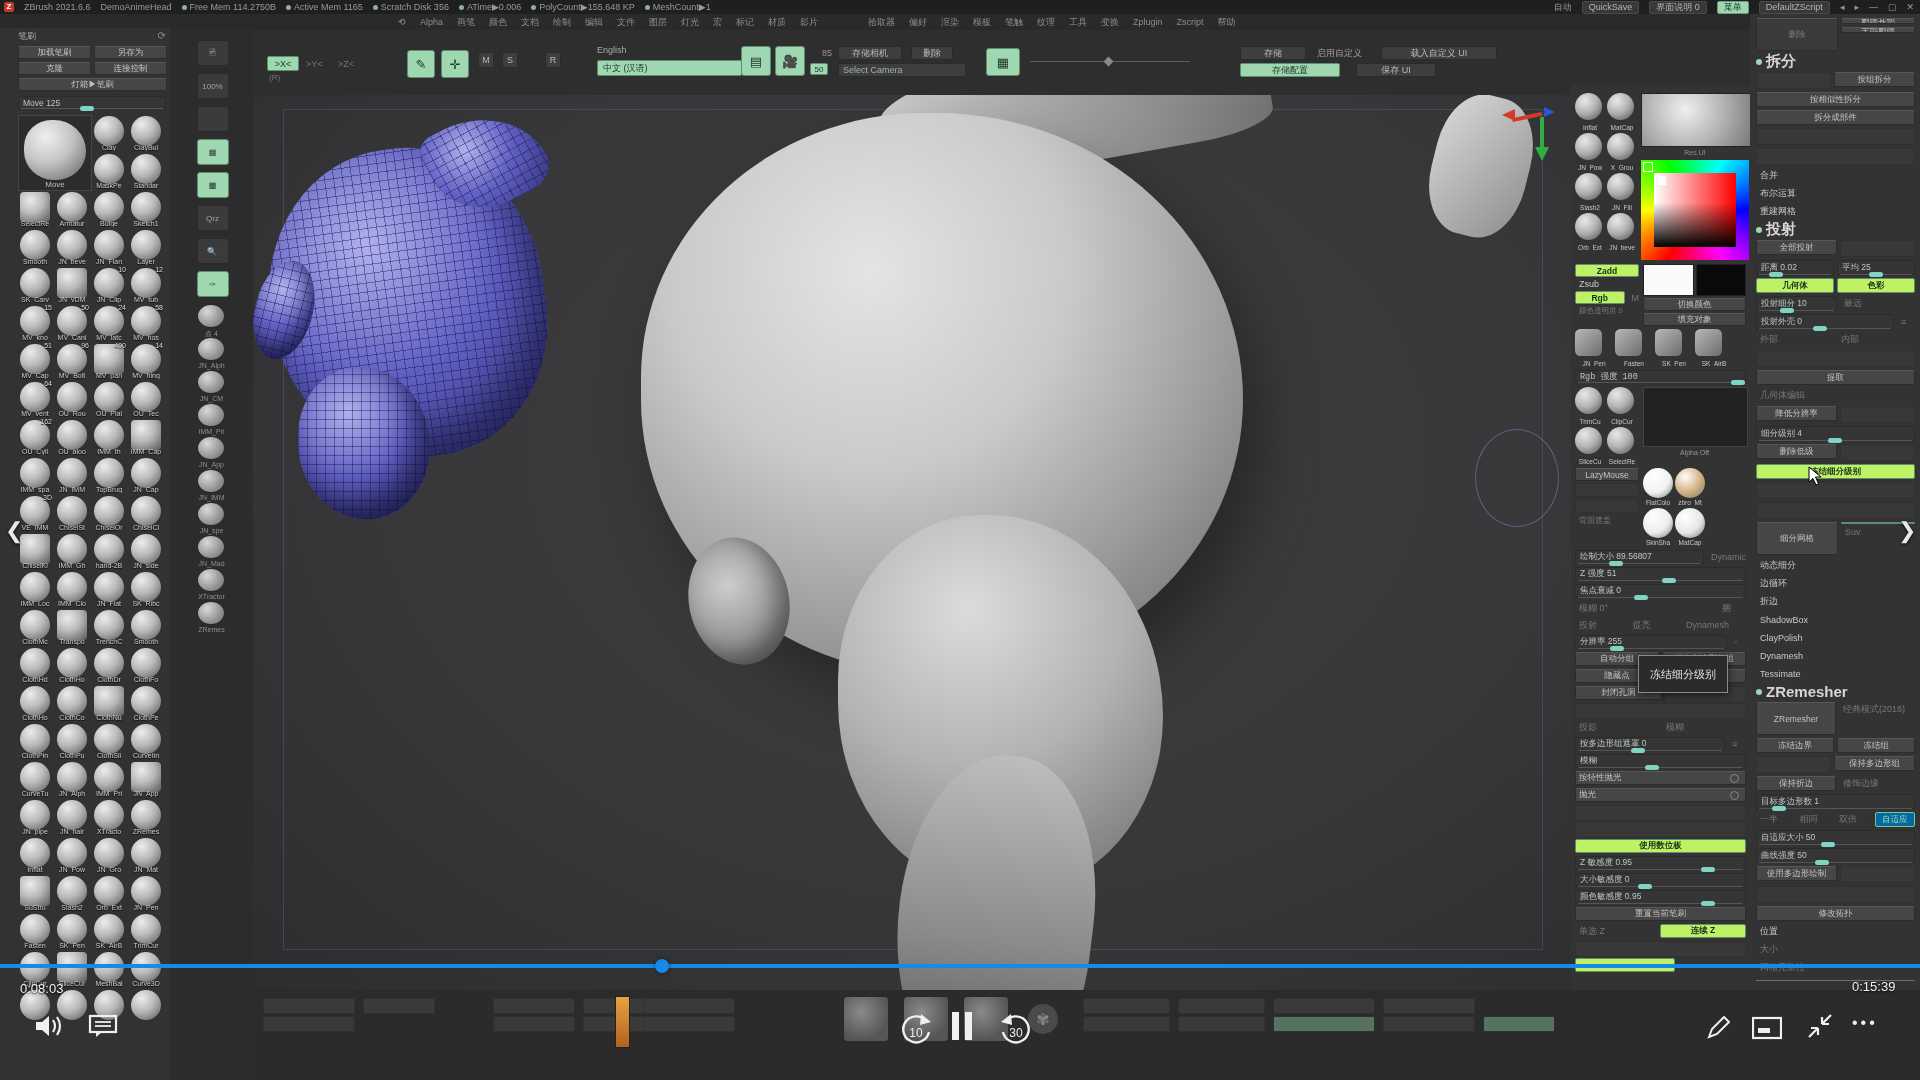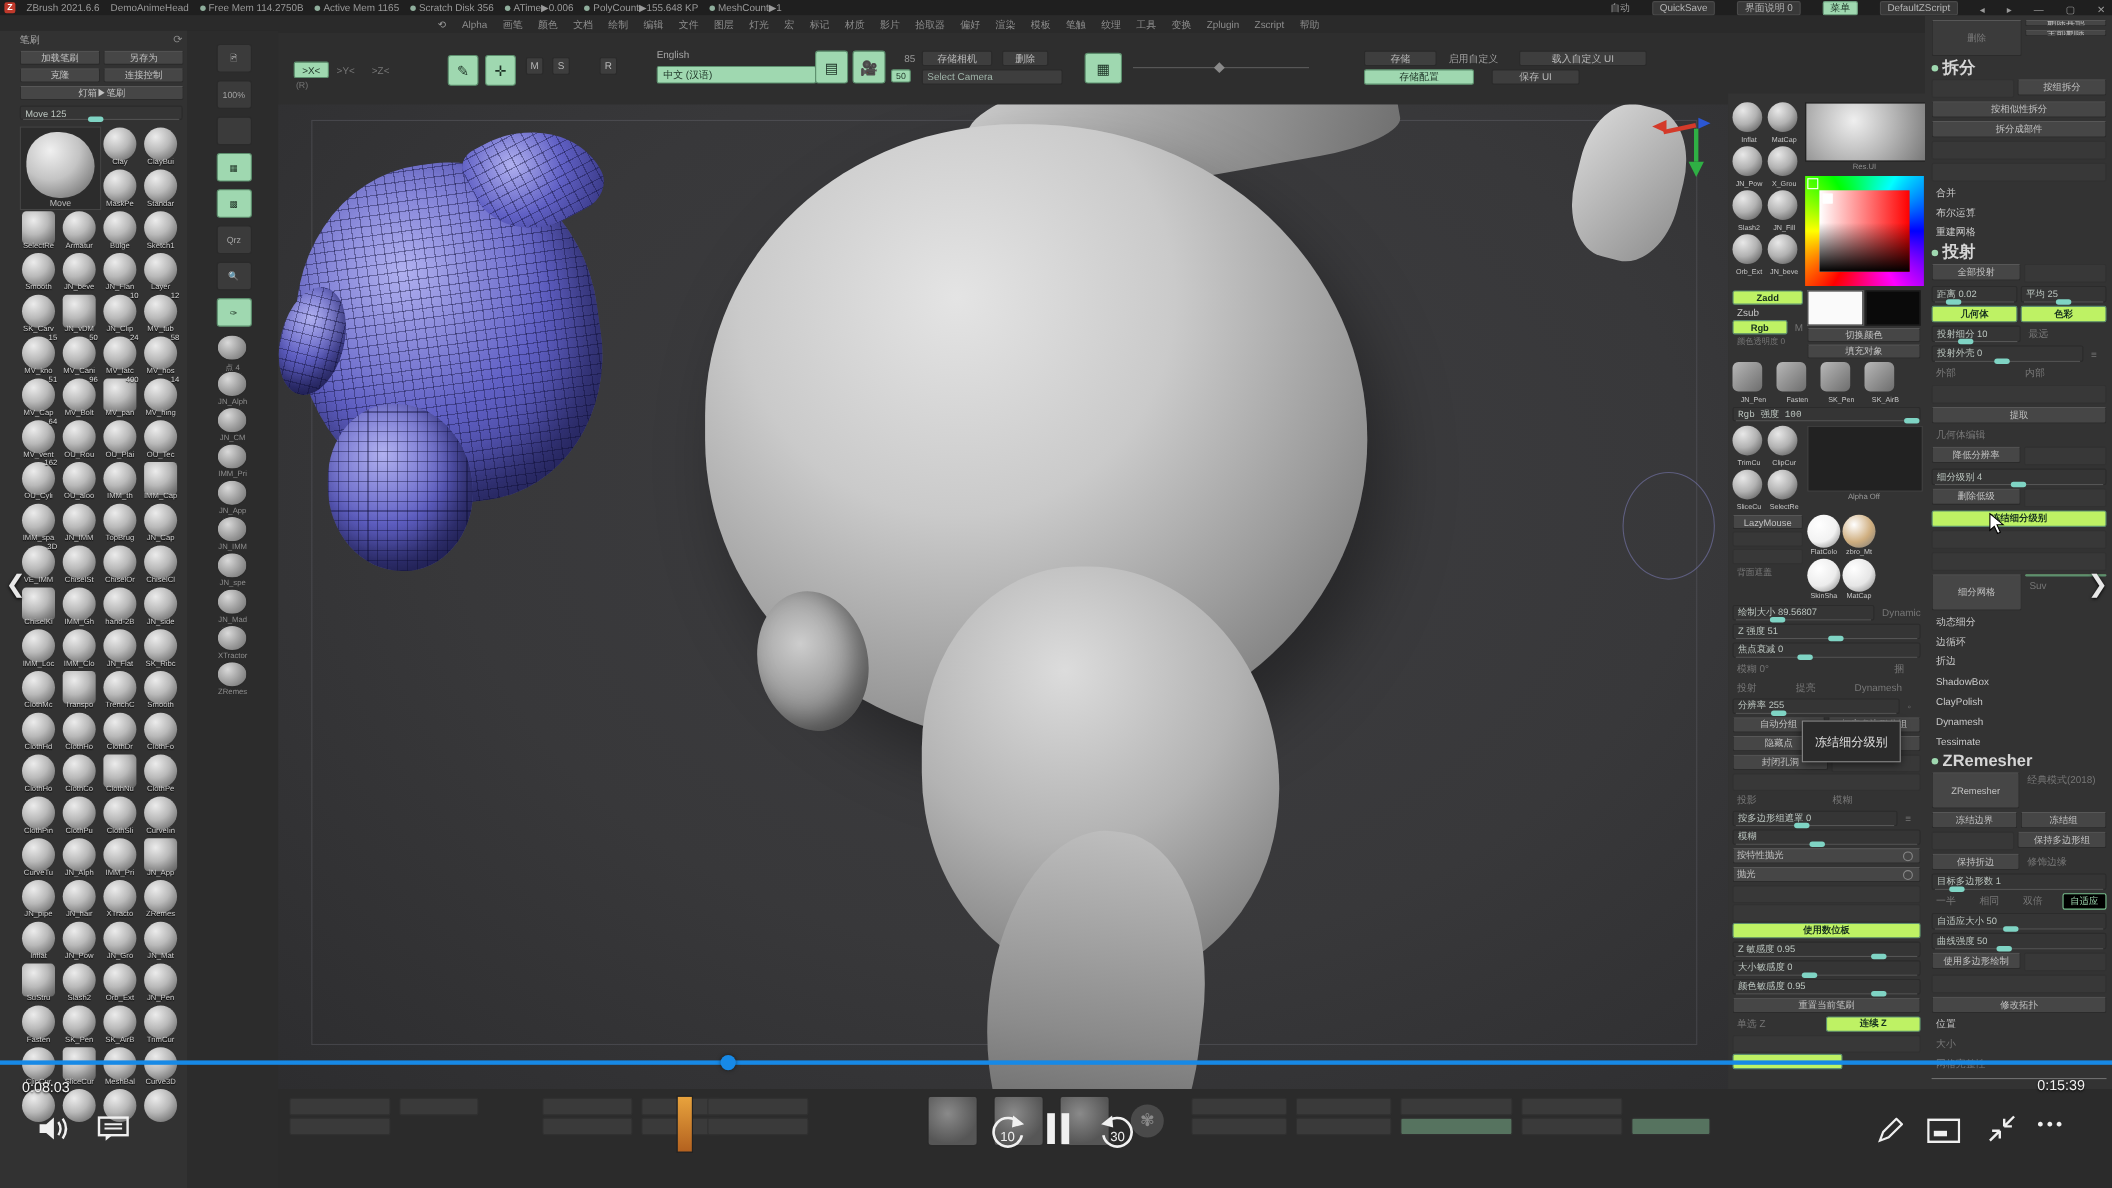--- a/index.html
+++ b/index.html
@@ -5,21 +5,21 @@
   html,body{margin:0;padding:0;background:#262626;}
   #app{position:relative;width:1920px;height:1080px;overflow:hidden;
        background:#2e2e2e;font-family:"Liberation Sans",sans-serif;color:#c4c4c4;
        -webkit-font-smoothing:antialiased;}
   .abs{position:absolute;}
   
   #titlebar{left:0;top:0;width:1920px;height:14px;background:#1f1f1f;display:flex;align-items:center;
             font-size:9px;color:#9a9a9a;gap:10px;padding-left:4px;box-sizing:border-box;}
   #titlebar .stat{display:flex;align-items:center;gap:3px;}
   #titlebar .dot{width:5px;height:5px;border-radius:50%;background:#8fae9c;display:inline-block;}
-  #titlebar .tright{margin-left:auto;display:flex;align-items:flex-end;gap:20px;padding-right:6px;}
+  #titlebar .tright{margin-left:auto;display:flex;align-items:center;gap:10px;padding-right:6px;}
   .tbox{background:#383838;border:1px solid #4a4a4a;border-radius:2px;padding:0 6px;height:11px;
         line-height:11px;color:#b5b5b5;}
   .tbox.green{background:#9fd8b0;color:#1d3326;border-color:#6d9e7e;}
   #logo{width:10px;height:10px;background:#c0392b;border-radius:2px;color:#fff;font-size:8px;
         line-height:10px;text-align:center;font-weight:bold;}
   #menubar{left:0;top:14px;width:1920px;height:16px;background:#2a2a2a;display:flex;align-items:center;
            font-size:9px;color:#8d8d8d;gap:14px;padding-left:420px;box-sizing:border-box;}
   #menubar .undo{color:#9a9a9a;position:absolute;left:398px;}
   
   #topbar{left:150px;top:30px;width:1600px;height:65px;}
@@ -29,21 +29,21 @@
   .tb.green{background:#9fd8b0;color:#1d3326;border-color:#5d8f6e;}
   .tb.dimtxt{background:none;border:none;color:#787878;}
   .iconbtn{border-radius:3px;}
   .glyph{font-size:13px;line-height:1;}
   
   .btn{background:#464646;border:1px solid #2b2b2b;border-top-color:#575757;border-radius:2px;
        color:#c2c2c2;font-size:8.5px;display:flex;align-items:center;justify-content:center;
        padding:0 3px;box-sizing:border-box;overflow:hidden;white-space:nowrap;}
   .btn.dim{color:#7b7b7b;background:#3b3b3b;}
   .btn.greenbtn{background:#bef264;color:#16301f;border-color:#5d8f6e;font-weight:bold;}
-  .btn.greenO{background:#000000;color:#9fd8b0;border:1px solid #7cc492;}
+  .btn.greenO{background:#0369a1;color:#9fd8b0;border:1px solid #7cc492;}
   .ghostc{background:#383838;border:1px solid #313131;border-radius:2px;}
   .lbl{color:#c9c9c9;font-size:9px;display:flex;align-items:center;padding-left:4px;white-space:nowrap;}
   .lbl.dim2{color:#777;}
   .hdr{color:#d6d6d6;font-size:15px;display:flex;align-items:center;gap:4px;font-weight:bold;}
   .hdr:before{content:"";width:6px;height:6px;border-radius:50%;background:#9fd8b0;display:inline-block;}
   .sl{position:relative;background:#353535;border:1px solid #2b2b2b;border-radius:2px;color:#bcc6c0;
       font-size:8.5px;display:flex;align-items:center;padding:0 4px;box-sizing:border-box;
       overflow:visible;white-space:nowrap;}
   .sl .track{position:absolute;left:2px;right:2px;bottom:-1px;height:1px;background:#555;}
   .sl .nub{position:absolute;bottom:-3px;width:14px;height:5px;border-radius:3px;background:#7fd4c4;}
@@ -188,21 +188,21 @@
       <div style="cursor: default;">文档</div>
       <div style="cursor: default;">绘制</div>
       <div style="cursor: default;">编辑</div>
       <div style="cursor: default;">文件</div>
       <div style="cursor: default;">图层</div>
       <div style="cursor: default;">灯光</div>
       <div style="cursor: default;">宏</div>
       <div style="cursor: default;">标记</div>
       <div style="cursor: default;">材质</div>
       <div style="cursor: default;">影片</div>
-      <div style="cursor: default;">拾取器</div>
+      <div style="cursor: default; margin-left: 36px;">拾取器</div>
       <div style="cursor: default;">偏好</div>
       <div style="cursor: default;">渲染</div>
       <div style="cursor: default;">模板</div>
       <div style="cursor: default;">笔触</div>
       <div style="cursor: default;">纹理</div>
       <div style="cursor: default;">工具</div>
       <div style="cursor: default;">变换</div>
       <div style="cursor: default;">Zplugin</div>
       <div style="cursor: default;">Zscript</div>
       <div style="cursor: default;">帮助</div>

